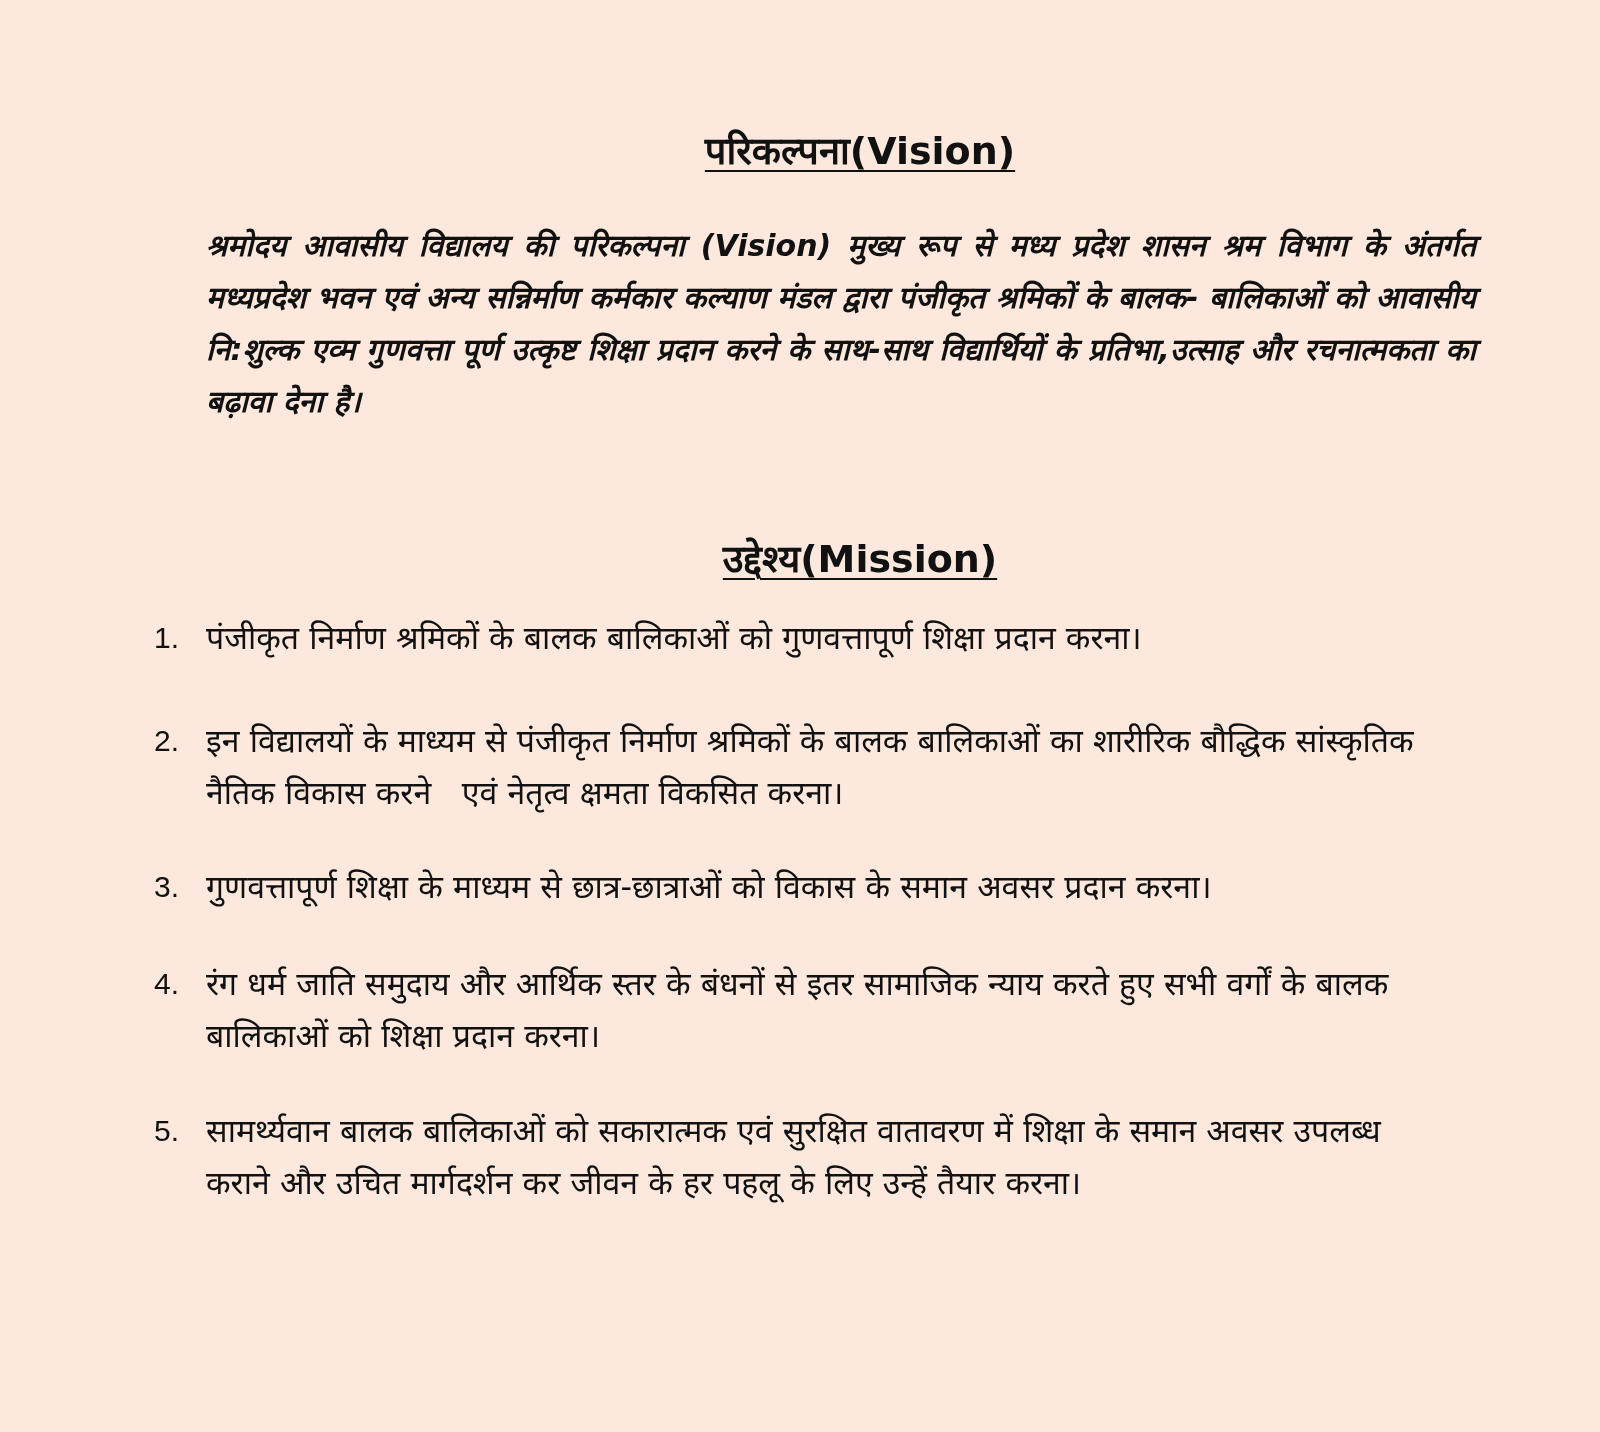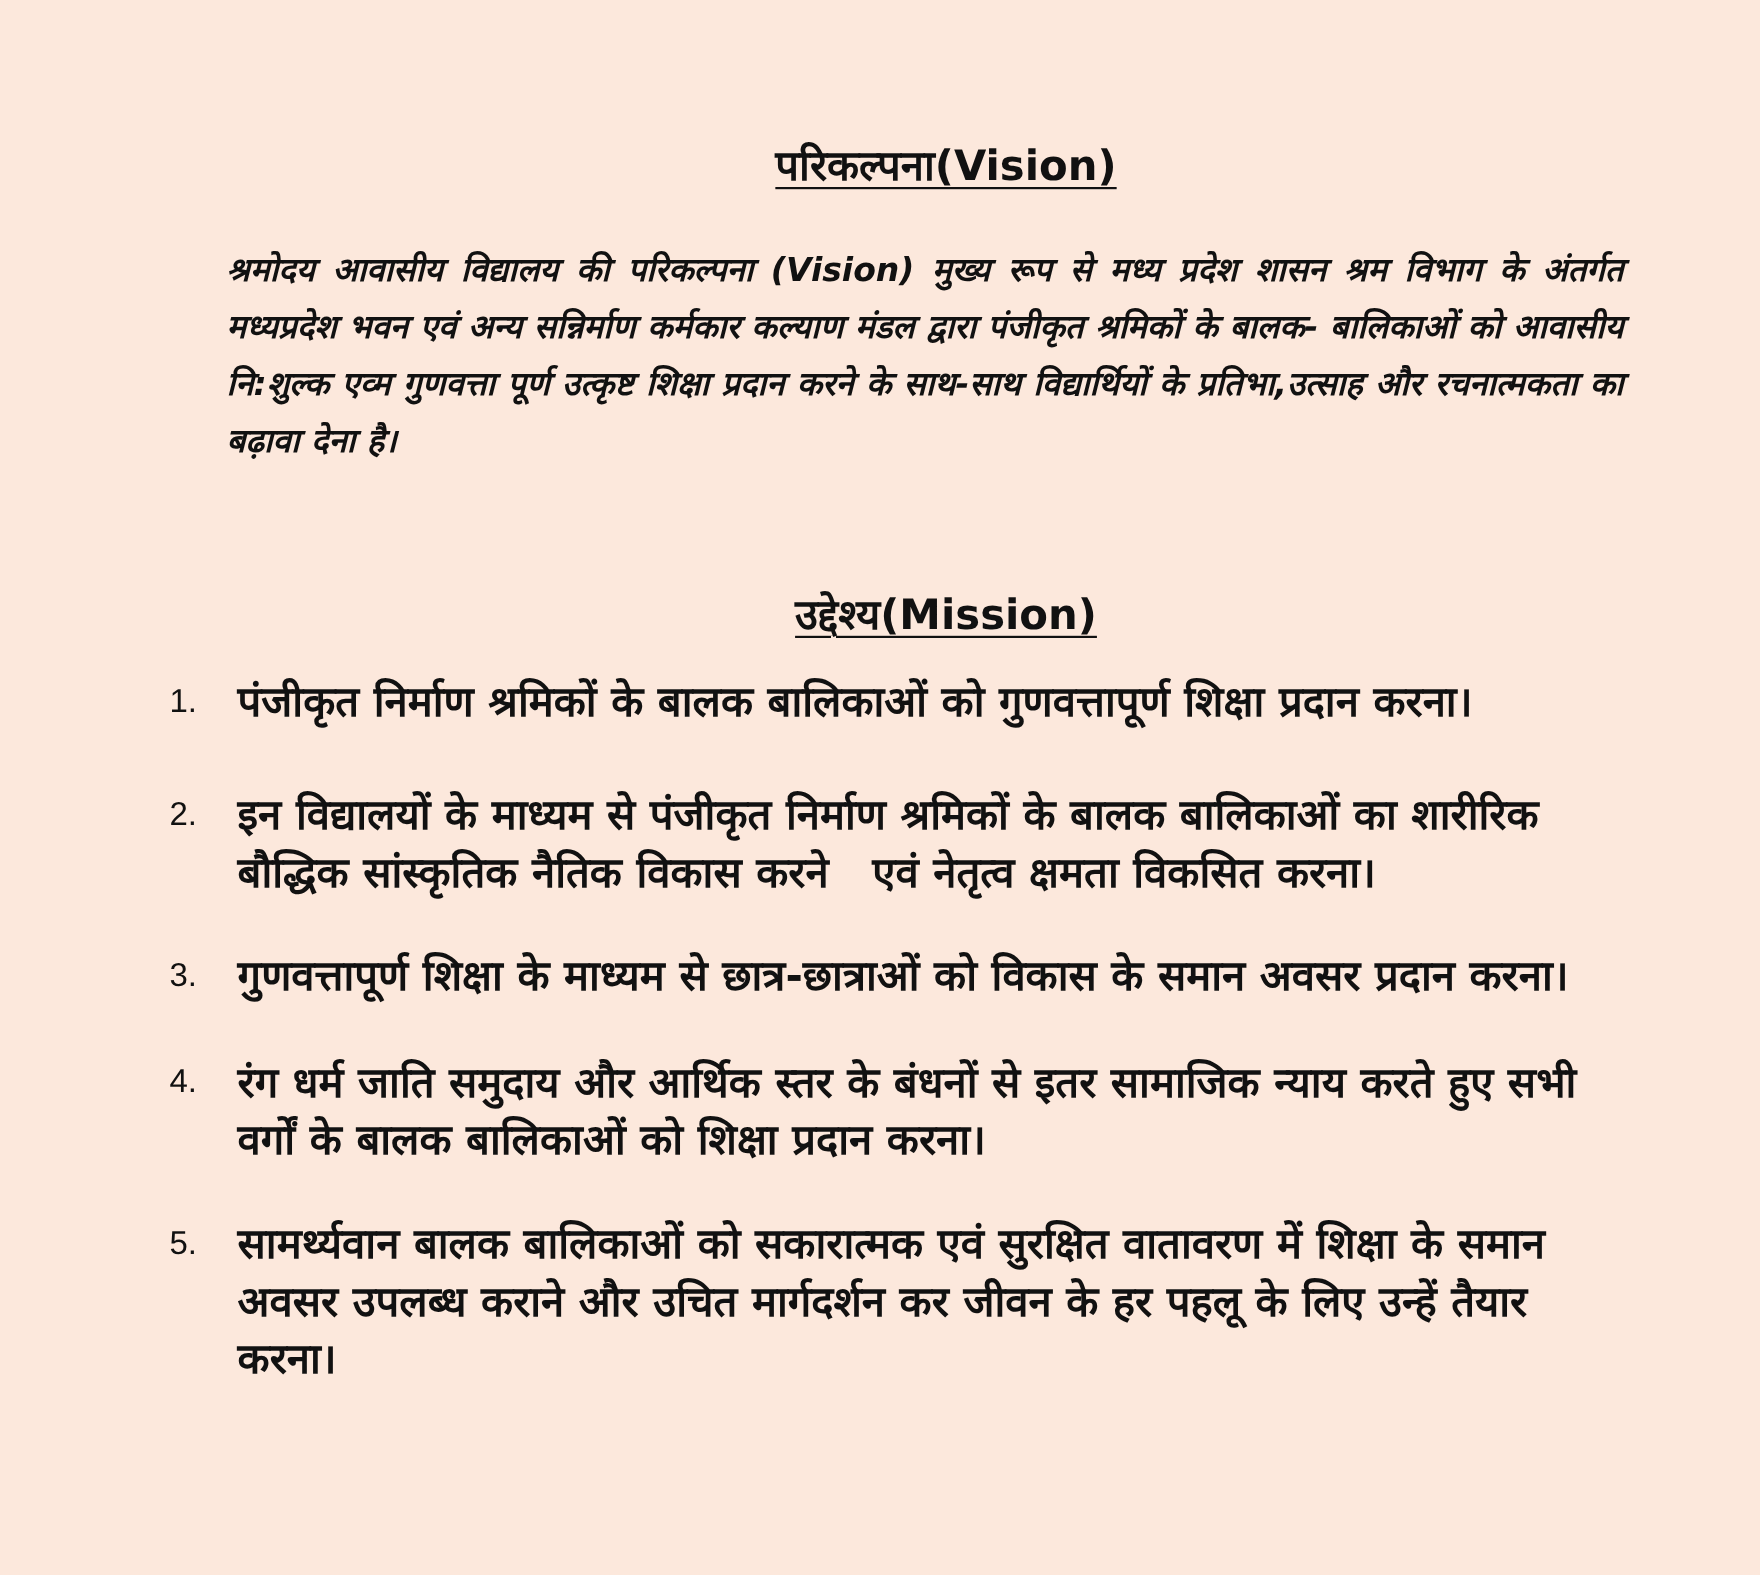--- a/index.html
+++ b/index.html
@@ -68,25 +68,24 @@
     .mission-item .num {
       width: 52px;
       flex: 0 0 52px;
       font-family: "Liberation Sans", sans-serif;
       font-weight: normal;
       font-size: 30px;
       line-height: 52px;
     }
     .mission-item .text {
       flex: 1;
-      font-weight: bold;
-      font-size: 38px;
+      font-weight: normal;
+      font-size: 32px;
       line-height: 52px;
       white-space: pre-wrap;
-      margin-left: 10px;
     }
     .mission-item.i1 { position: absolute; top: 0; left: 0; width: 1330px; }
     .mission-item.i2 { position: absolute; top: 103px; left: 0; width: 1300px; }
     .mission-item.i3 { position: absolute; top: 249px; left: 0; width: 1330px; }
     .mission-item.i4 { position: absolute; top: 346px; left: 0; width: 1330px; }
     .mission-item.i5 { position: absolute; top: 493px; left: 0; width: 1300px; }
   </style>
 </head>
 <body>
 

